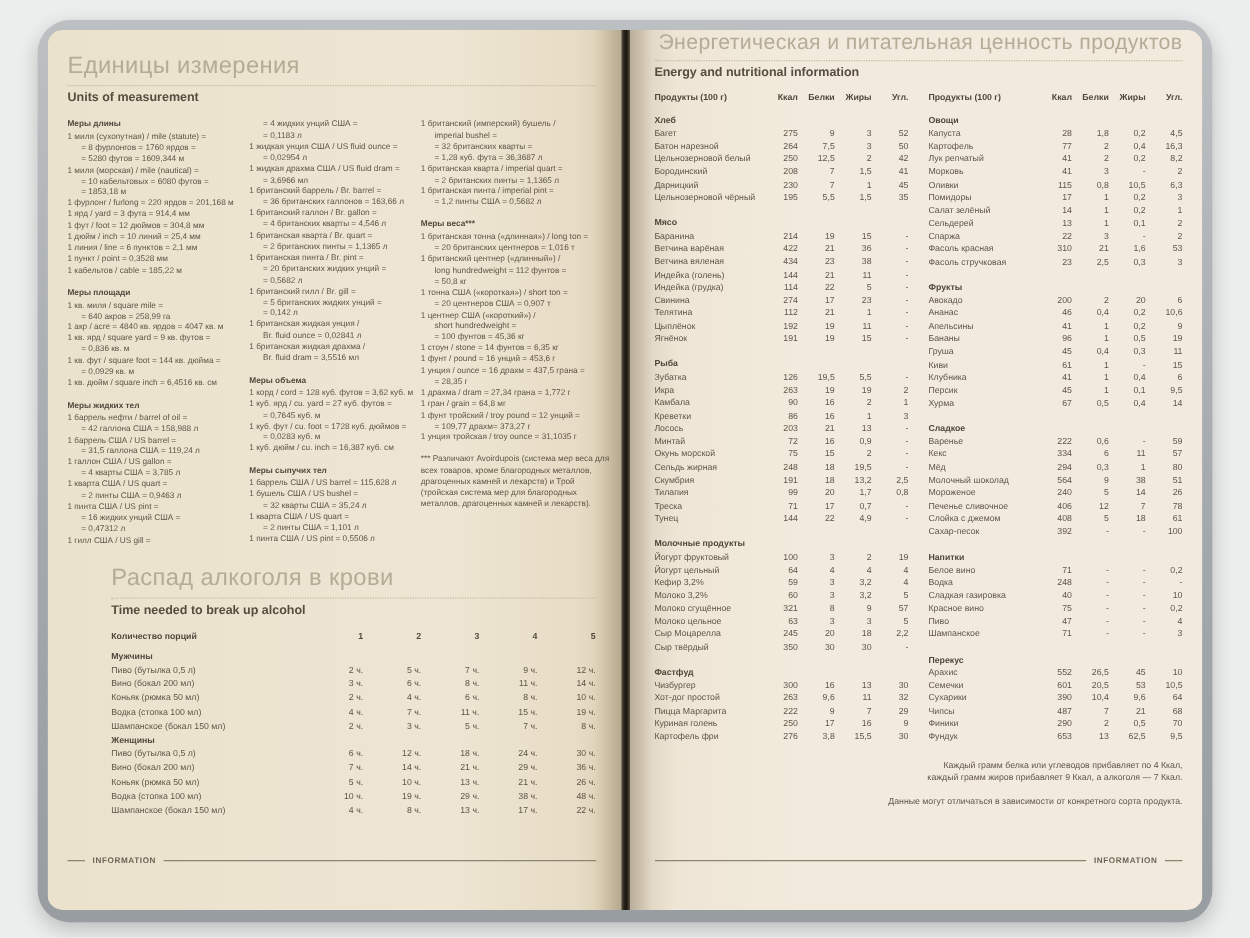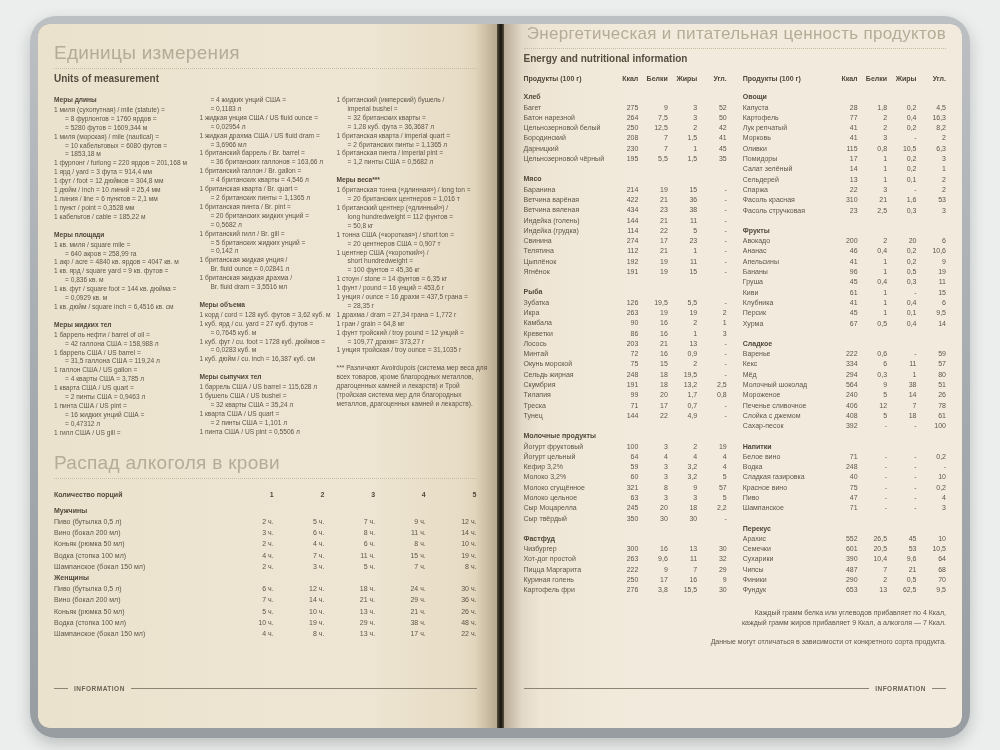--- a/index.html
+++ b/index.html
@@ -58,21 +58,21 @@
   .ucol{white-space:nowrap;}
   .ucol:nth-child(1){flex:0 0 33%;}
   .ucol:nth-child(2){flex:0 0 28%;}
   .ucol:nth-child(3){flex:0 0 39%;}
   .ublock + .ublock{margin-top:9px;}
   .uhead{font-weight:bold;color:#51483c;margin-bottom:1px;}
   .uline.ind{padding-left:11px;}
   .unote{margin-top:26px;white-space:normal;width:92%;}
 
   
-  .asection{margin-top:14px;}
+  .asection{margin-top:14px;margin-left:35px;}
   .atable{width:100%;border-collapse:collapse;font-size:7px;color:#5f5548;margin-top:10px;}
   .atable td{padding:0;line-height:11.2px;text-align:right;white-space:nowrap;}
   .atable td:first-child{text-align:left;width:40%;}
   .atable td:not(:first-child){width:12%;}
   .ahead td{font-weight:bold;color:#51483c;padding-bottom:5px;}
   .agroup td{font-weight:bold;color:#51483c;}
 
   
   .ngroups{display:flex;gap:16px;margin-top:10px;}
   .ngroup{flex:1;min-width:0;}
@@ -230,20 +230,21 @@
                 <div class="uline">1 унция тройская / troy ounce = 31,1035 г</div>
               </div>
               <div class="ublock unote">
                 <div class="uline">*** Различают Avoirdupois (система мер веса для всех товаров, кроме благородных металлов, драгоценных камней и лекарств) и Трой (тройская система мер для благо­родных металлов, драгоценных камней и лекарств).</div>
               </div>
             </div>
           </div>
 
         <div class="asection">
           <div class="big-title">Распад алкоголя в крови</div>
+          <div class="subtitle">Time needed to break up alcohol</div>
           <div>
               <table class="atable">
                 <tbody>
                   <tr class="ahead">
                     <td>Количество порций</td>
                     <td>1</td>
                     <td>2</td>
                     <td>3</td>
                     <td>4</td>
                     <td>5</td>

